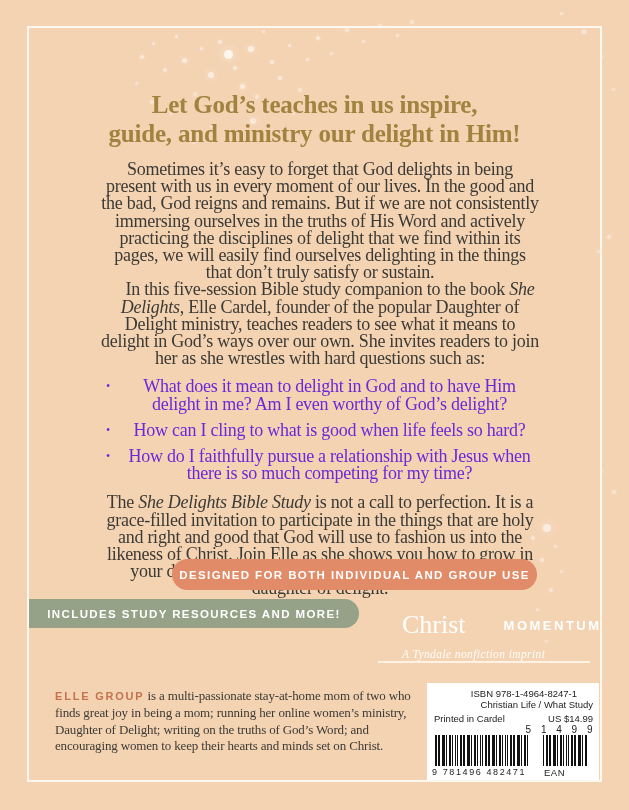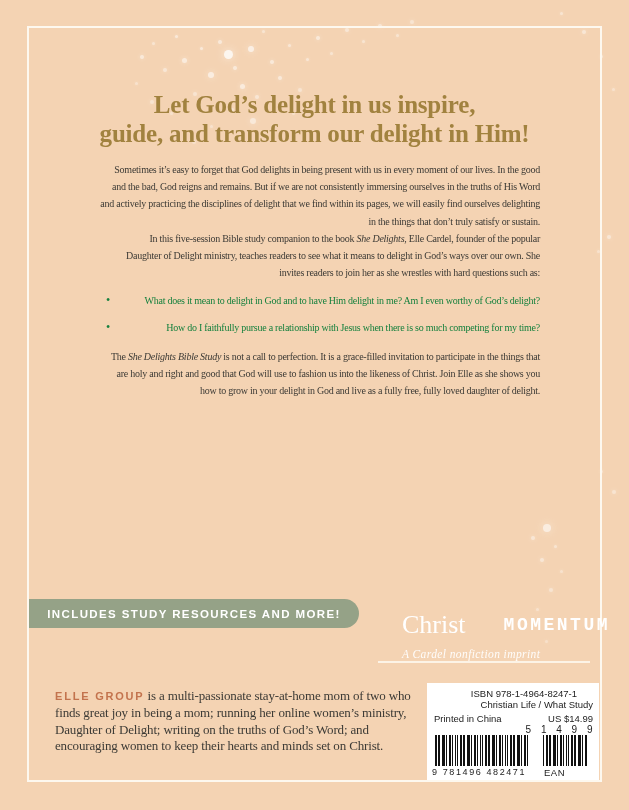--- a/index.html
+++ b/index.html
@@ -26,30 +26,30 @@
     position:absolute;left:0;top:90px;width:629px;
     text-align:center;
     color:#a1823f;
     font-size:25px;font-weight:bold;letter-spacing:-0.2px;
     line-height:29px;
   }
   
   .copy{
     position:absolute;left:100px;top:161px;width:440px;
     color:#3c3a35;
-    font-size:10px;letter-spacing:-0.25px;line-height:17.2px;
-    text-align:right;
+    font-size:18px;letter-spacing:-0.25px;line-height:17.2px;
+    text-align:center;
     font-family:Liberation Serif, serif;
   }
   .copy p{margin:0;}
   .copy p.indent{text-indent:20px;}
   .copy .it{font-style:italic;}
   .copy ul{
     list-style:none;margin:11px 0 12px 0;padding:0 0 0 6px;
-    color:#15803d;
+    color:#6d28d9;
   }
   .copy ul li{
     position:relative;padding-left:13px;margin-bottom:9px;
   }
   .copy ul li:last-child{margin-bottom:0;}
   .copy ul li::before{
     content:"\2022";position:absolute;left:0;top:0;font-size:12px;
   }
   
   .badge{
@@ -74,22 +74,22 @@
   }
   .pub-row{display:flex;align-items:center;}
   .pub-name{
     font-family:"Liberation Serif", serif;
     font-size:26px;line-height:28px;
   }
   .pub-bar{
     width:1.5px;height:22px;background:#fff;margin:0 9px;opacity:.9;
   }
   .pub-imprint{
-    font-family:Liberation Mono, monospace;
-    font-weight:bold;font-size:18px;letter-spacing:2.5px;margin-left:20px;
+    font-family:Liberation Sans, sans-serif;
+    font-weight:bold;font-size:13px;letter-spacing:2.5px;margin-left:20px;
   }
   .pub-tagline{
     margin-top:9px;
     font-style:italic;font-size:11.5px;letter-spacing:.4px;opacity:.95;
   }
   .pub-rule{
     position:absolute;left:378px;top:661px;width:212px;height:1.5px;
     background:#fdf8ef;opacity:.85;
   }
   
@@ -176,55 +176,57 @@
       <div class="sparkle" style="left: 540px; top: 558px; width: 4px; height: 4px; opacity: 0.45; box-shadow: rgba(255, 255, 255, 0.7) 0px 0px 4px;"></div>
       <div class="sparkle" style="left: 560px; top: 570px; width: 3px; height: 3px; opacity: 0.35; box-shadow: rgba(255, 255, 255, 0.7) 0px 0px 3px;"></div>
       <div class="sparkle" style="left: 549px; top: 588px; width: 4px; height: 4px; opacity: 0.4; box-shadow: rgba(255, 255, 255, 0.7) 0px 0px 4px;"></div>
       <div class="sparkle" style="left: 536px; top: 608px; width: 3px; height: 3px; opacity: 0.35; box-shadow: rgba(255, 255, 255, 0.7) 0px 0px 3px;"></div>
       <div class="sparkle" style="left: 545px; top: 640px; width: 3px; height: 3px; opacity: 0.3; box-shadow: rgba(255, 255, 255, 0.7) 0px 0px 3px;"></div>
     </div>
 
   <div class="frame"></div>
 
   <div class="headline">
-    <div>Let God’s delight in us inspire,</div>
-    <div>guide, and transform our delight in Him!</div>
+    <div>Let God’s teaches in us inspire,</div>
+    <div>guide, and ministry our delight in Him!</div>
   </div>
 
   <div class="copy">
     <p>Sometimes it’s easy to forget that God delights in being present with us in every moment of our lives. In the good and the bad, God reigns and remains. But if we are not consistently immersing ourselves in the truths of His Word and actively practicing the disciplines of delight that we find within its pages, we will easily find ourselves delighting in the things that don’t truly satisfy or sustain.</p>
     <p class="indent"><span>In this five-session Bible study companion to the book </span><span class="it">She Delights</span><span>, Elle Cardel, founder of the popular Daughter of Delight ministry, teaches readers to see what it means to delight in God’s ways over our own. She invites readers to join her as she wrestles with hard questions such as:</span></p>
     <ul>
       <li>What does it mean to delight in God and to have Him delight in me? Am I even worthy of God’s delight?</li>
+      <li>How can I cling to what is good when life feels so hard?</li>
       <li>How do I faithfully pursue a relationship with Jesus when there is so much competing for my time?</li>
     </ul>
     <p><span>The </span><span class="it">She Delights Bible Study</span><span> is not a call to perfection. It is a grace-filled invitation to participate in the things that are holy and right and good that God will use to fashion us into the likeness of Christ. Join Elle as she shows you how to grow in your delight in God and live as a fully free, fully loved daughter of delight.</span></p>
   </div>
 
+  <div class="badge badge-orange">DESIGNED FOR BOTH INDIVIDUAL AND GROUP USE</div>
 
   <div class="badge badge-green">INCLUDES STUDY RESOURCES AND MORE!</div>
 
   <div class="publisher">
     <div class="pub-row">
       <span class="pub-name">Christ</span>
       <span class="pub-bar"></span>
       <span class="pub-imprint">MOMENTUM</span>
     </div>
-    <div class="pub-tagline">A Cardel nonfiction imprint</div>
+    <div class="pub-tagline">A Tyndale nonfiction imprint</div>
   </div>
   <div class="pub-rule"></div>
 
   <div class="bio">
     <span class="author">ELLE GROUP</span><span> is a multi-passionate stay-at-home mom of two who finds great joy in being a mom; running her online women’s ministry, Daughter of Delight; writing on the truths of God’s Word; and encouraging women to keep their hearts and minds set on Christ.</span>
   </div>
 
   <div class="barcode-box">
     <div class="bc-line bc-isbn">ISBN 978-1-4964-8247-1</div>
     <div class="bc-line bc-cat">Christian Life / What Study</div>
-    <div class="bc-line bc-printed">Printed in China</div>
+    <div class="bc-line bc-printed">Printed in Cardel</div>
     <div class="bc-line bc-price">US $14.99</div>
     <div class="bc-line bc-code5">5 1 4 9 9</div>
     <div class="bars bars-main" id="bars-main">
         <span style="width: 2px; margin-right: 1px;"></span>
         <span style="width: 2px; margin-right: 2px;"></span>
         <span style="width: 3px; margin-right: 1px;"></span>
         <span style="width: 1px; margin-right: 2px;"></span>
         <span style="width: 2px; margin-right: 1px;"></span>
         <span style="width: 1px; margin-right: 2px;"></span>
         <span style="width: 1px; margin-right: 1px;"></span>

